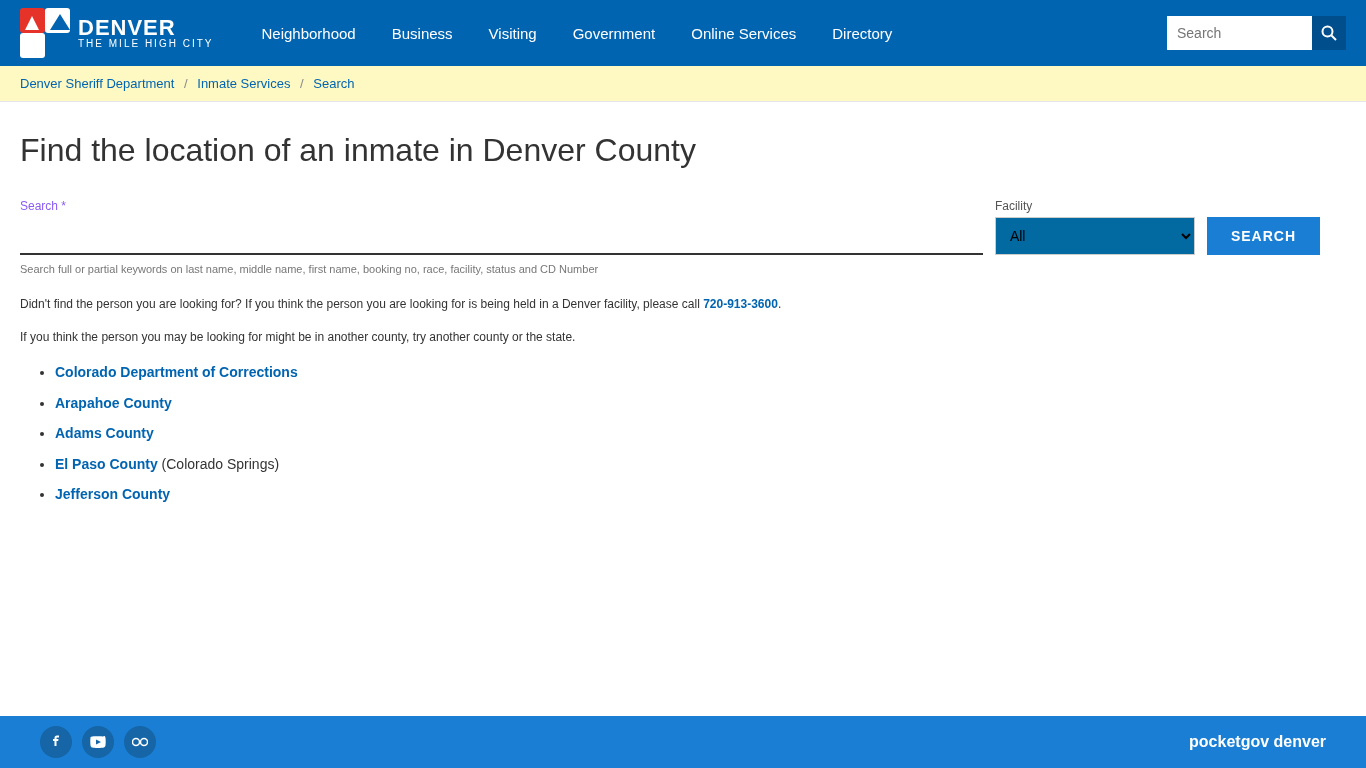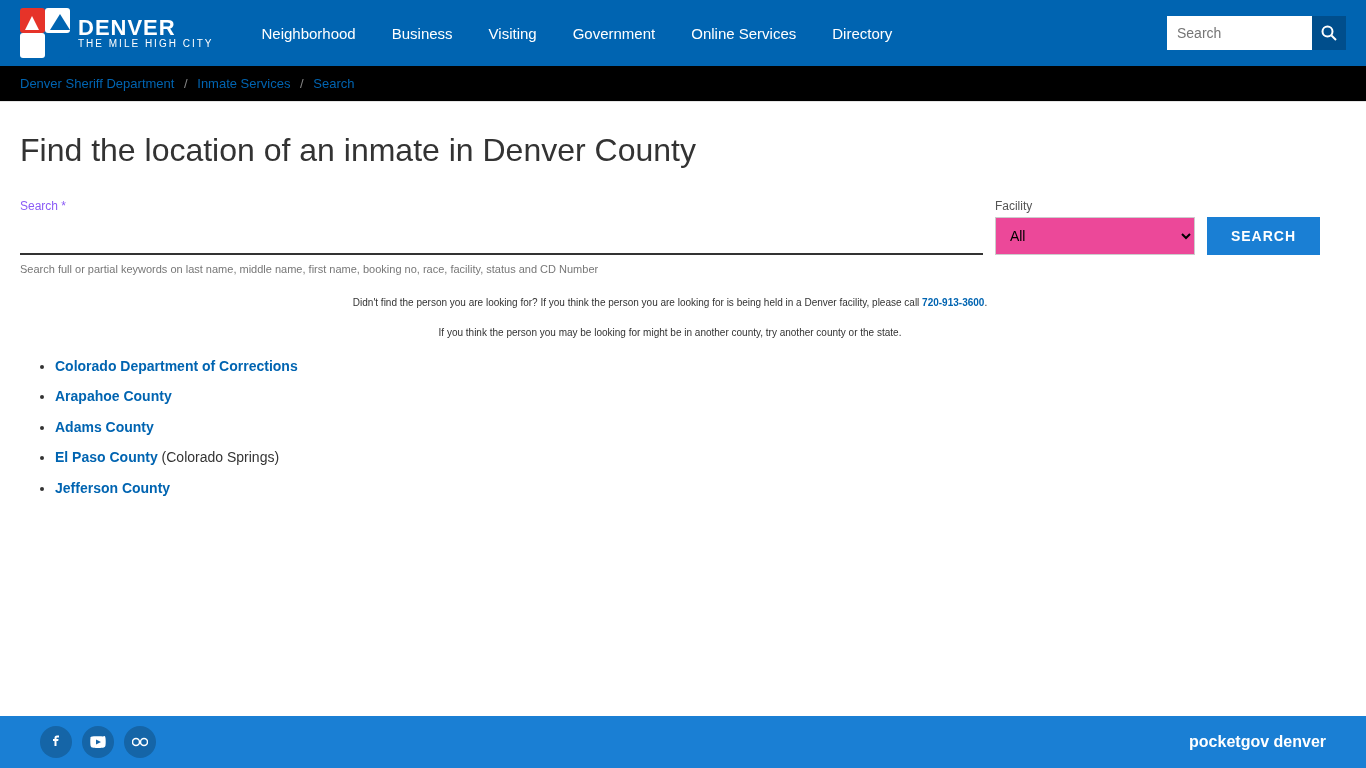--- a/index.html
+++ b/index.html
@@ -83,21 +83,21 @@
       color: #fff;
       font-size: 16px;
     }
 
     
     .breadcrumb {
       padding: 10px 20px;
       font-size: 13px;
       color: #555;
       border-bottom: 1px solid #e5e5e5;
-      background: #000000;
+      background: #fef9c3;
     }
     .breadcrumb a {
       color: #0064b1;
       text-decoration: none;
     }
     .breadcrumb-sep { margin: 0 6px; color: #888; }
 
     
     .main-content {
       padding: 30px 20px 40px 20px;
@@ -145,21 +145,21 @@
     .facility-label {
       font-size: 12px;
       color: #555;
       margin-bottom: 4px;
     }
     .facility-select {
       height: 38px;
       padding: 0 10px;
       font-size: 14px;
       border: 1px solid #ccc;
-      background: #ec4899;
+      background: #0369a1;
       outline: none;
       min-width: 200px;
       cursor: pointer;
     }
     .search-btn {
       height: 38px;
       padding: 0 24px;
       background: #1a7fd4;
       color: #fff;
       border: none;
@@ -173,25 +173,24 @@
     .search-hint {
       font-size: 11px;
       color: #777;
     }
 
     
     .info-section {
       margin-top: 20px;
     }
     .info-text {
-      font-size: 10px;
+      font-size: 12px;
       color: #333;
       margin-bottom: 14px;
       line-height: 1.6;
-      text-align: center;
     }
     .info-text a, .phone-link {
       color: #0064b1;
       text-decoration: none;
       font-weight: bold;
     }
     .county-list {
       list-style: disc;
       padding-left: 35px;
       margin-top: 10px;

